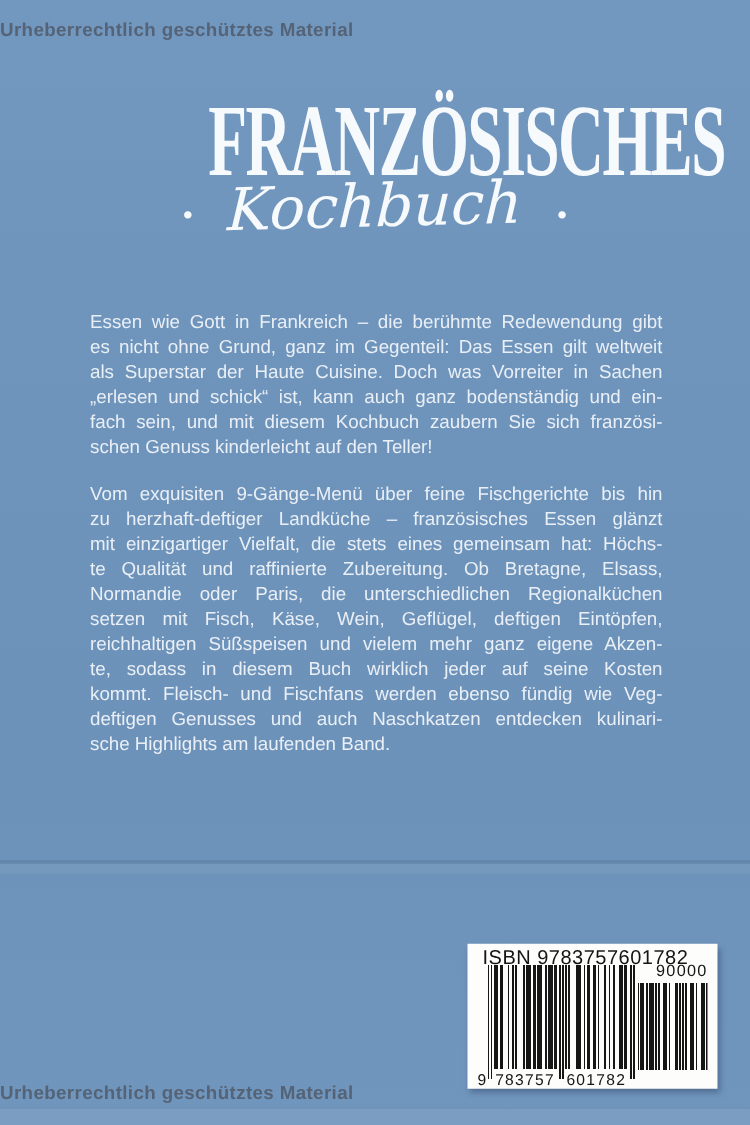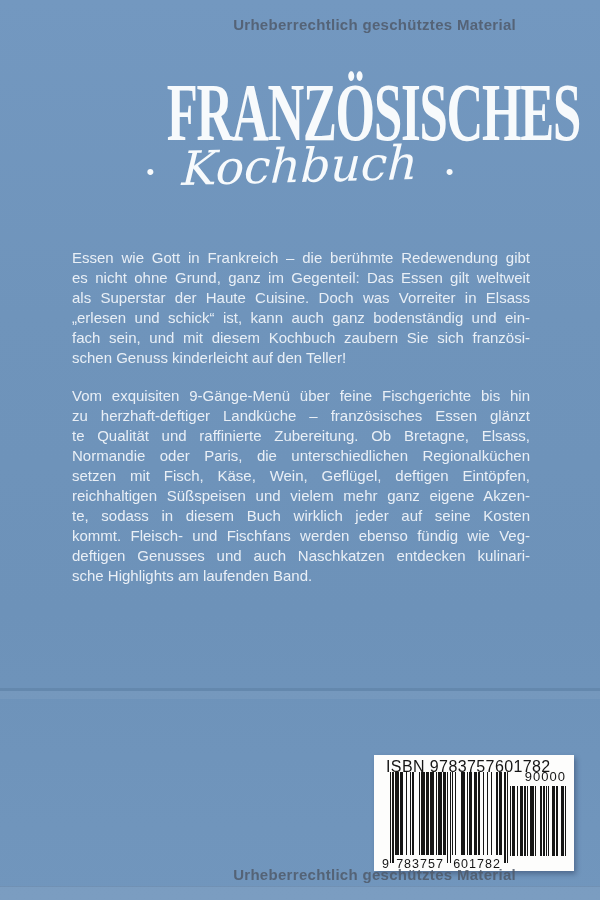--- a/index.html
+++ b/index.html
@@ -10,21 +10,21 @@
   }
   
   .crease1{position:absolute;left:0;top:688px;width:600px;height:3px;
     background:rgba(20,35,60,0.10);}
   .crease2{position:absolute;left:0;top:691px;width:600px;height:8px;
     background:rgba(255,255,255,0.05);}
   .bottom-band{position:absolute;left:0;top:886px;width:600px;height:14px;
     background:rgba(255,255,255,0.07);border-top:1px solid rgba(25,40,65,0.10);}
 
   .copyright{
-    position:absolute;left:0;width:516px;text-align:right;
+    position:absolute;left:0;width:516px;text-align:left;
     color:rgba(78,88,102,0.82);font-size:15px;font-weight:700;
     letter-spacing:0.3px;z-index:30;
   }
   .copyright.top{top:16px;}
   .copyright.bottom{top:866px;}
 
   .title-wrap{position:absolute;left:0;top:72px;width:540px;text-align:center;z-index:5;margin-left:40px;}
   .title-main{
     display:inline-block;
     font-family:"Liberation Serif",serif;font-weight:700;
@@ -84,29 +84,30 @@
 
   <div class="subtitle-row">
     <span class="subtitle-dot">•</span>
     <span class="subtitle">Kochbuch</span>
     <span class="subtitle-dot">•</span>
   </div>
 
   <div class="bodytext p1">
     <div class="bline">Essen wie Gott in Frankreich – die berühmte Redewendung gibt</div>
     <div class="bline">es nicht ohne Grund, ganz im Gegenteil: Das Essen gilt weltweit</div>
-    <div class="bline">als Superstar der Haute Cuisine. Doch was Vorreiter in Elsass</div>
+    <div class="bline">als Superstar der Haute Cuisine. Doch was Vorreiter in Sachen</div>
     <div class="bline">„erlesen und schick“ ist, kann auch ganz bodenständig und ein-</div>
     <div class="bline">fach sein, und mit diesem Kochbuch zaubern Sie sich französi-</div>
     <div class="bline last">schen Genuss kinderleicht auf den Teller!</div>
   </div>
 
   <div class="bodytext p2">
     <div class="bline">Vom exquisiten 9-Gänge-Menü über feine Fischgerichte bis hin</div>
     <div class="bline">zu herzhaft-deftiger Landküche – französisches Essen glänzt</div>
+    <div class="bline">mit einzigartiger Vielfalt, die stets eines gemeinsam hat: Höchs-</div>
     <div class="bline">te Qualität und raffinierte Zubereitung. Ob Bretagne, Elsass,</div>
     <div class="bline">Normandie oder Paris, die unterschiedlichen Regionalküchen</div>
     <div class="bline">setzen mit Fisch, Käse, Wein, Geflügel, deftigen Eintöpfen,</div>
     <div class="bline">reichhaltigen Süßspeisen und vielem mehr ganz eigene Akzen-</div>
     <div class="bline">te, sodass in diesem Buch wirklich jeder auf seine Kosten</div>
     <div class="bline">kommt. Fleisch- und Fischfans werden ebenso fündig wie Veg-</div>
     <div class="bline">deftigen Genusses und auch Naschkatzen entdecken kulinari-</div>
     <div class="bline last">sche Highlights am laufenden Band.</div>
   </div>
 

